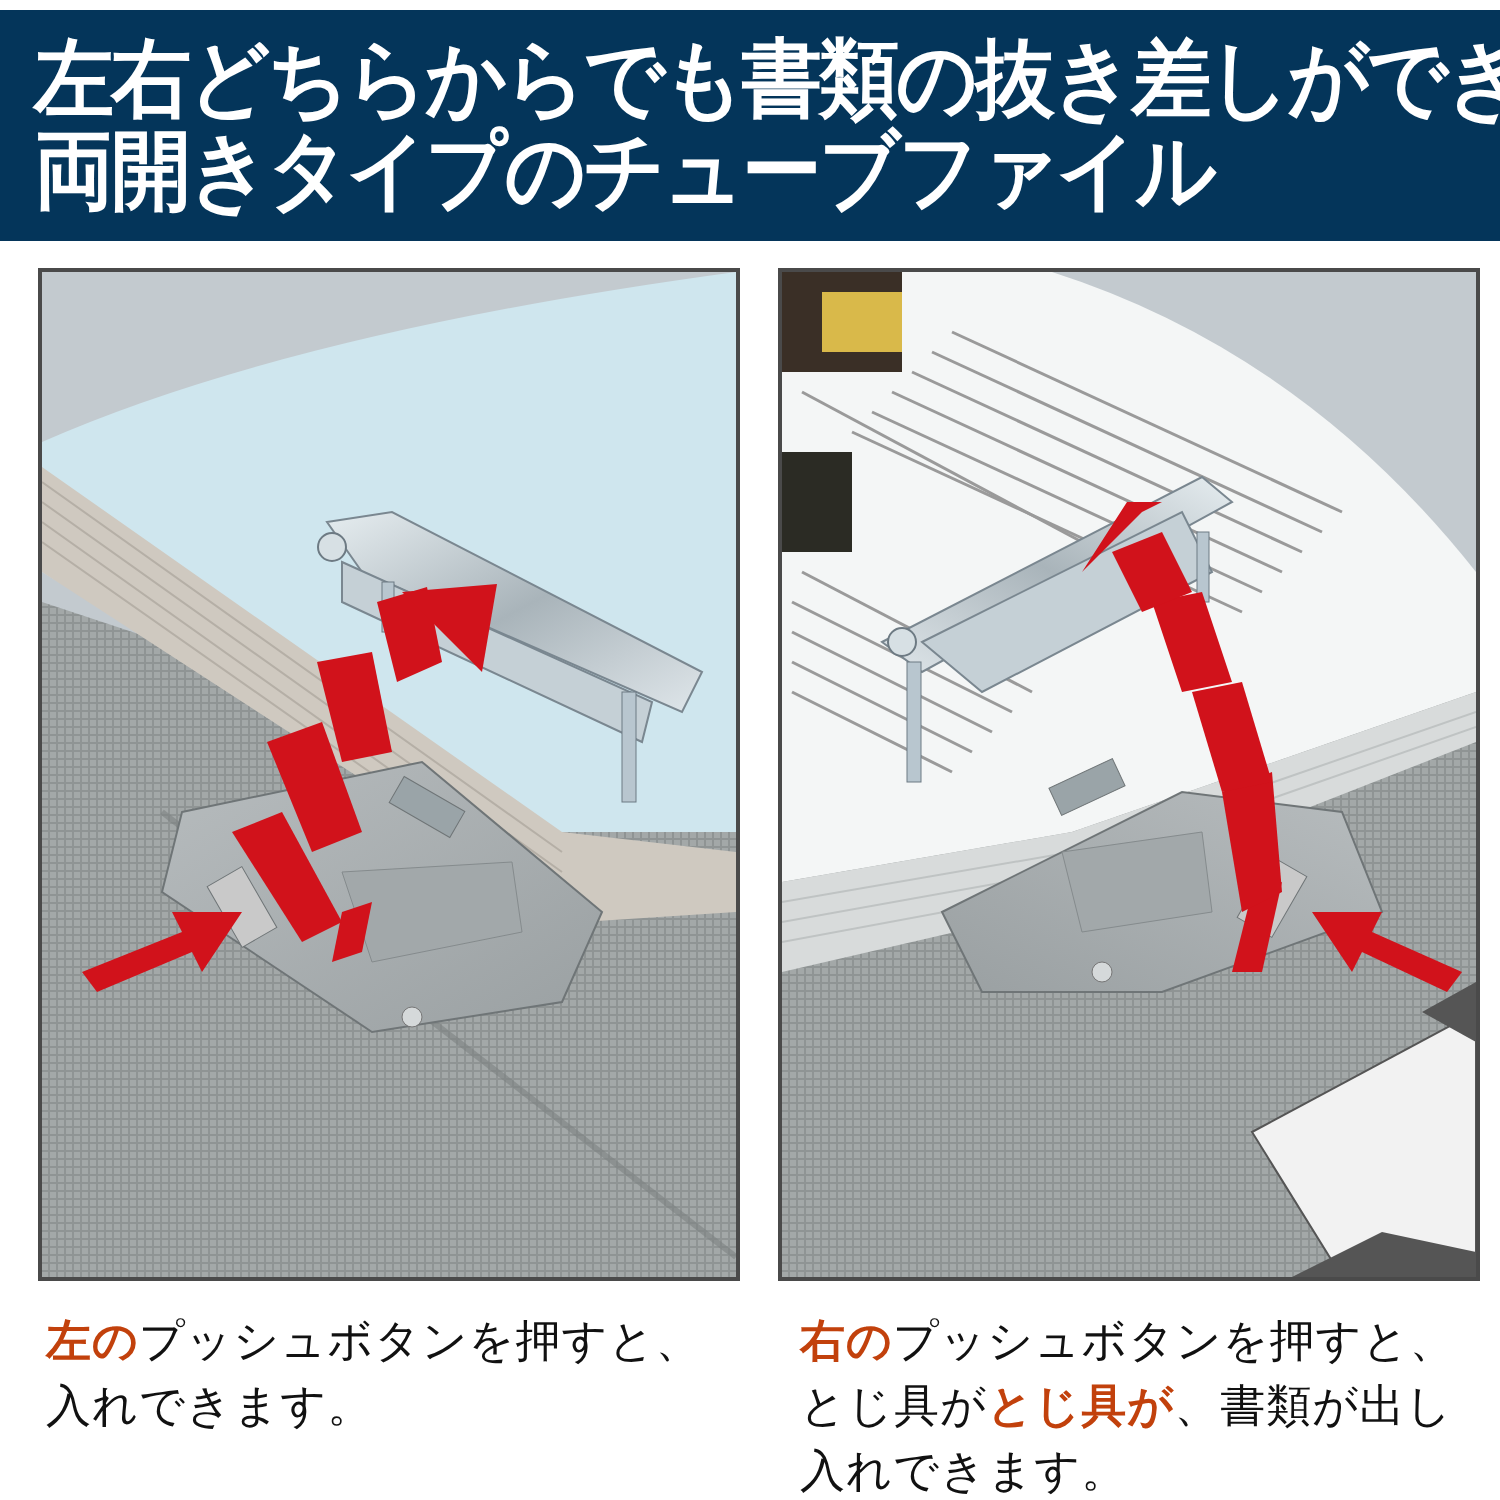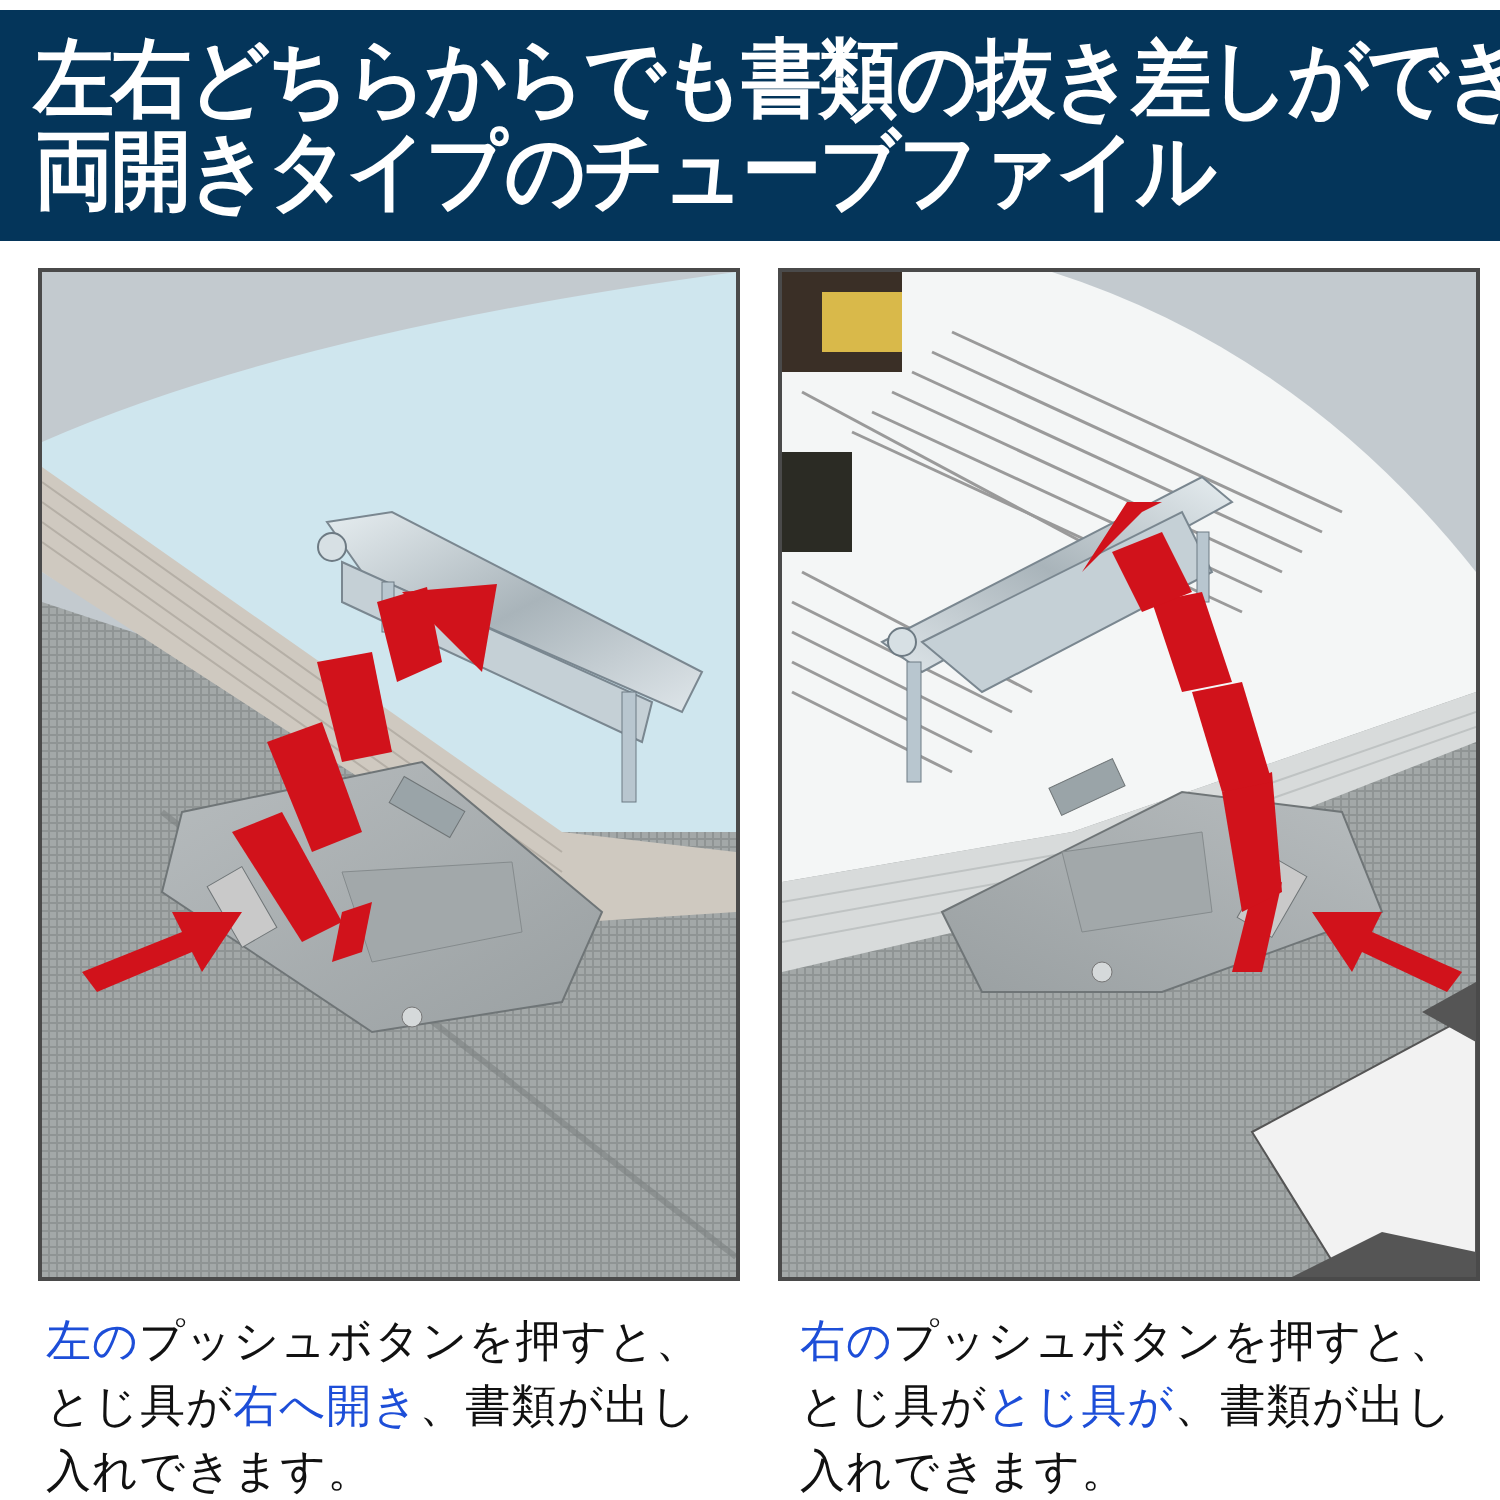--- a/index.html
+++ b/index.html
@@ -37,21 +37,21 @@
     position: absolute; top: 1308px; width: 720px;
     font-family: "DejaVu Sans", sans-serif;
     font-size: 45px;
     line-height: 65px;
     color: #111111;
     white-space: nowrap;
     letter-spacing: 1px;
   }
   .caption.left { left: 46px; }
   .caption.right { left: 800px; }
-  .caption .hl { color: #1d4ed8; font-weight: normal; }
+  .caption .hl { color: #c2410c; font-weight: bold; }
 </style>
 </head>
 <body>
 
 <div class="banner">
   <div class="line">左右どちらからでも書類の抜き差しができる</div>
   <div class="line">両開きタイプのチューブファイル</div>
 </div>
 
 <div class="panel left">
@@ -189,21 +189,20 @@
     </g>
 
     <g fill="#d1121b">
       <polygon points="680,700 590,660 600,640 530,640 570,700 580,680 665,720"></polygon>
     </g>
   </svg>
 </div>
 
 <div class="caption left">
   <div><span class="hl">左の</span><span>プッシュボタンを押すと、</span></div>
-  <div><span>とじ具が</span><span class="hl">右へ開き</span><span>、書類が出し</span></div>
   <div>入れできます。</div>
 </div>
 
 <div class="caption right">
   <div><span class="hl">右の</span><span>プッシュボタンを押すと、</span></div>
   <div><span>とじ具が</span><span class="hl">とじ具が</span><span>、書類が出し</span></div>
   <div>入れできます。</div>
 </div>
 
 </body></html>

